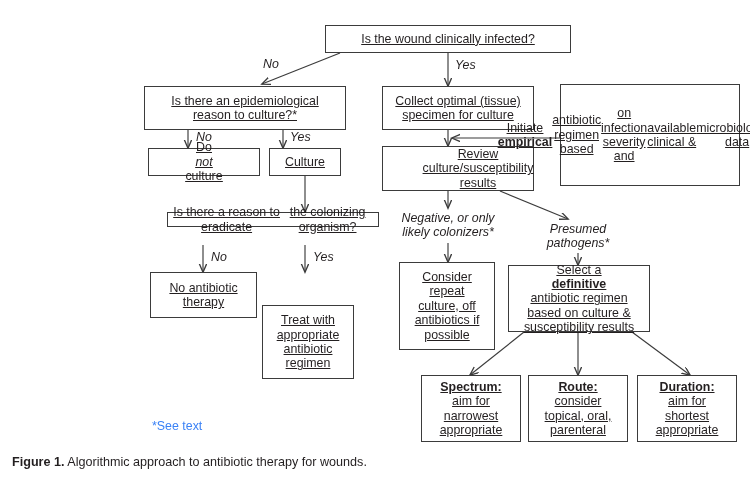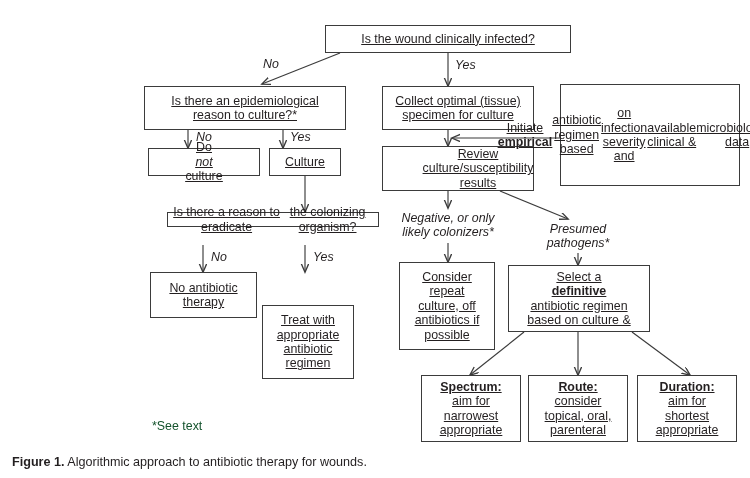--- a/index.html
+++ b/index.html
@@ -37,21 +37,21 @@
     text-align:center;
     color:#231f20;
     z-index:3;
     white-space:nowrap;
   }
   .edge-label.multi{white-space:normal;}
 
   .footnote{
     position:absolute;
     font-size:12.4px;
-    color:#14532d;
+    color:#3b82f6;
     z-index:3;
   }
   .caption{
     position:absolute;
     font-size:12.6px;
     color:#231f20;
     z-index:3;
     white-space:nowrap;
   }
 </style>
@@ -173,20 +173,21 @@
     <span>possible</span>
   </div>
 
   <div class="node" style="left:508px;top:265px;width:142px;height:67px;flex-direction:column;">
     <span>
         <span>Select a </span>
         <span class="b">definitive</span>
       </span>
     <span>antibiotic regimen</span>
     <span>based on culture &amp;</span>
+    <span>susceptibility results</span>
   </div>
 
   <div class="node" style="left:421px;top:375px;width:100px;height:67px;flex-direction:column;">
     <span class="b">Spectrum:</span>
     <span>aim for</span>
     <span>narrowest</span>
     <span>appropriate</span>
   </div>
 
   <div class="node" style="left:528px;top:375px;width:100px;height:67px;flex-direction:column;">

